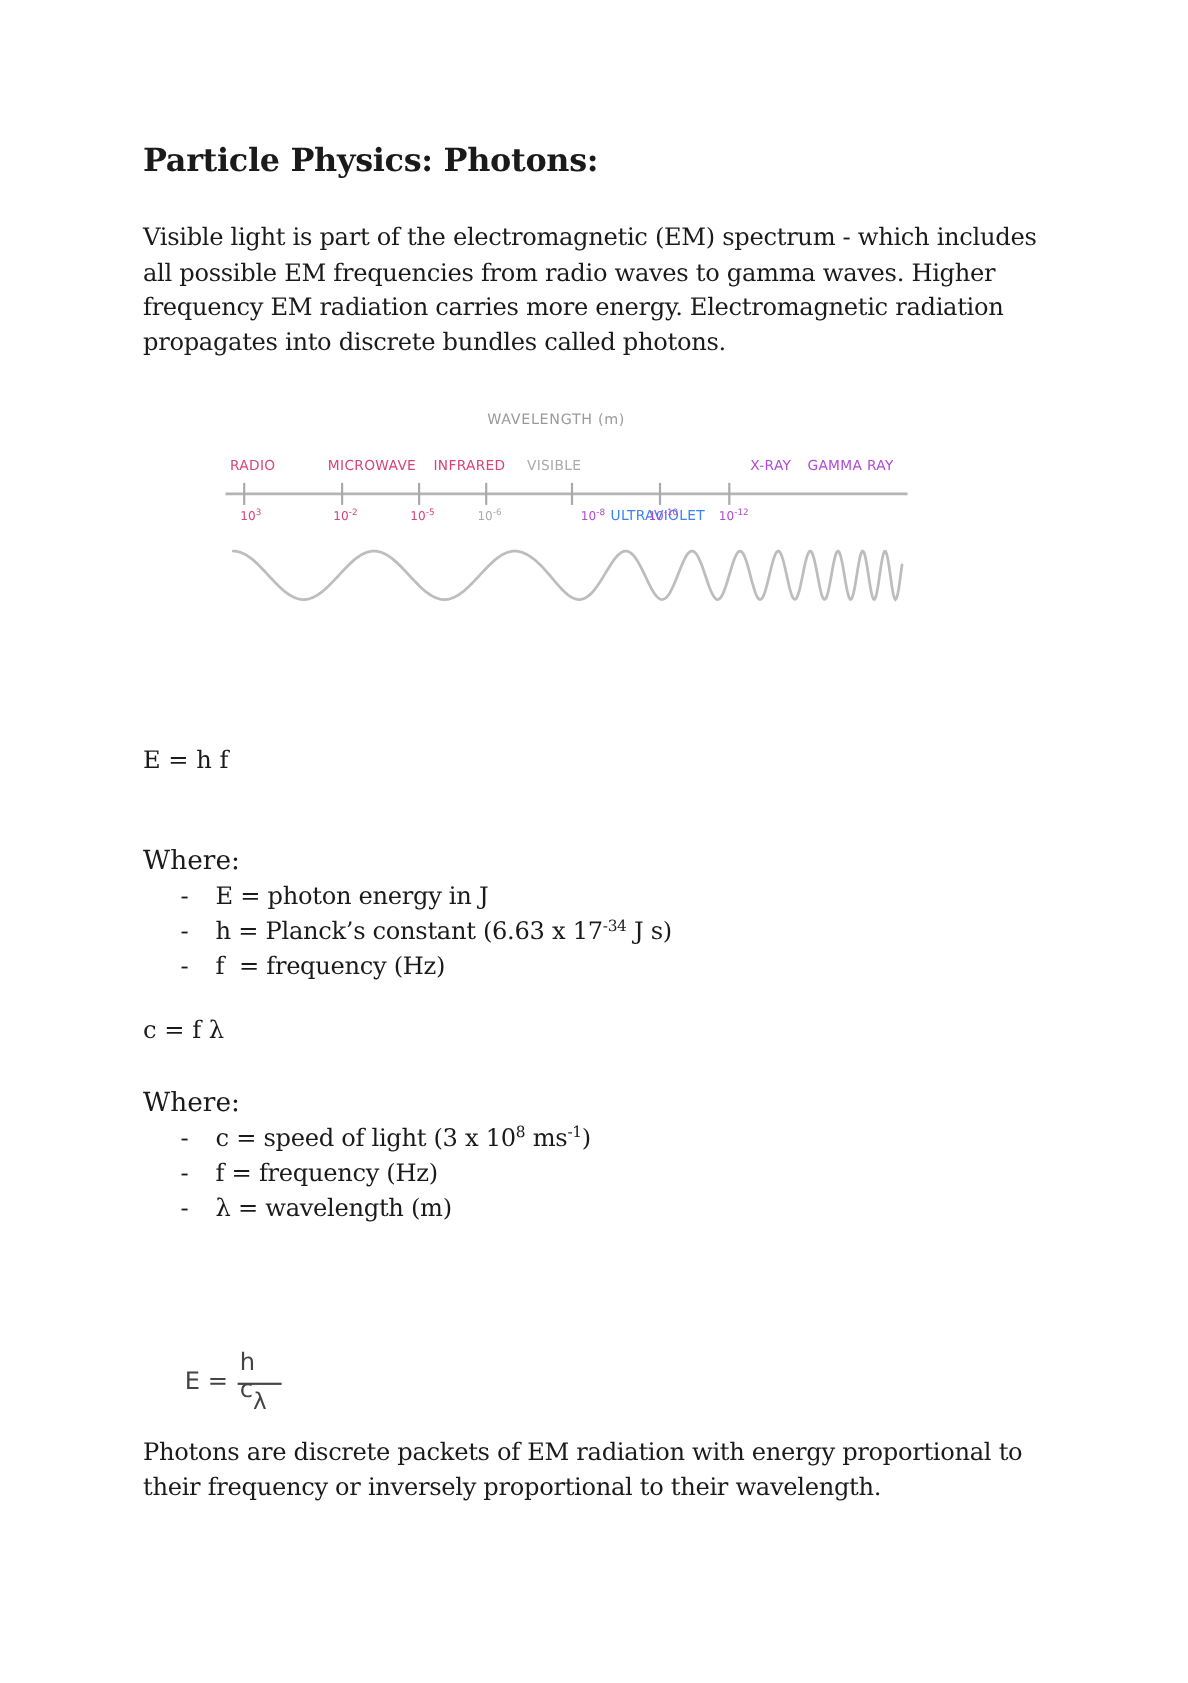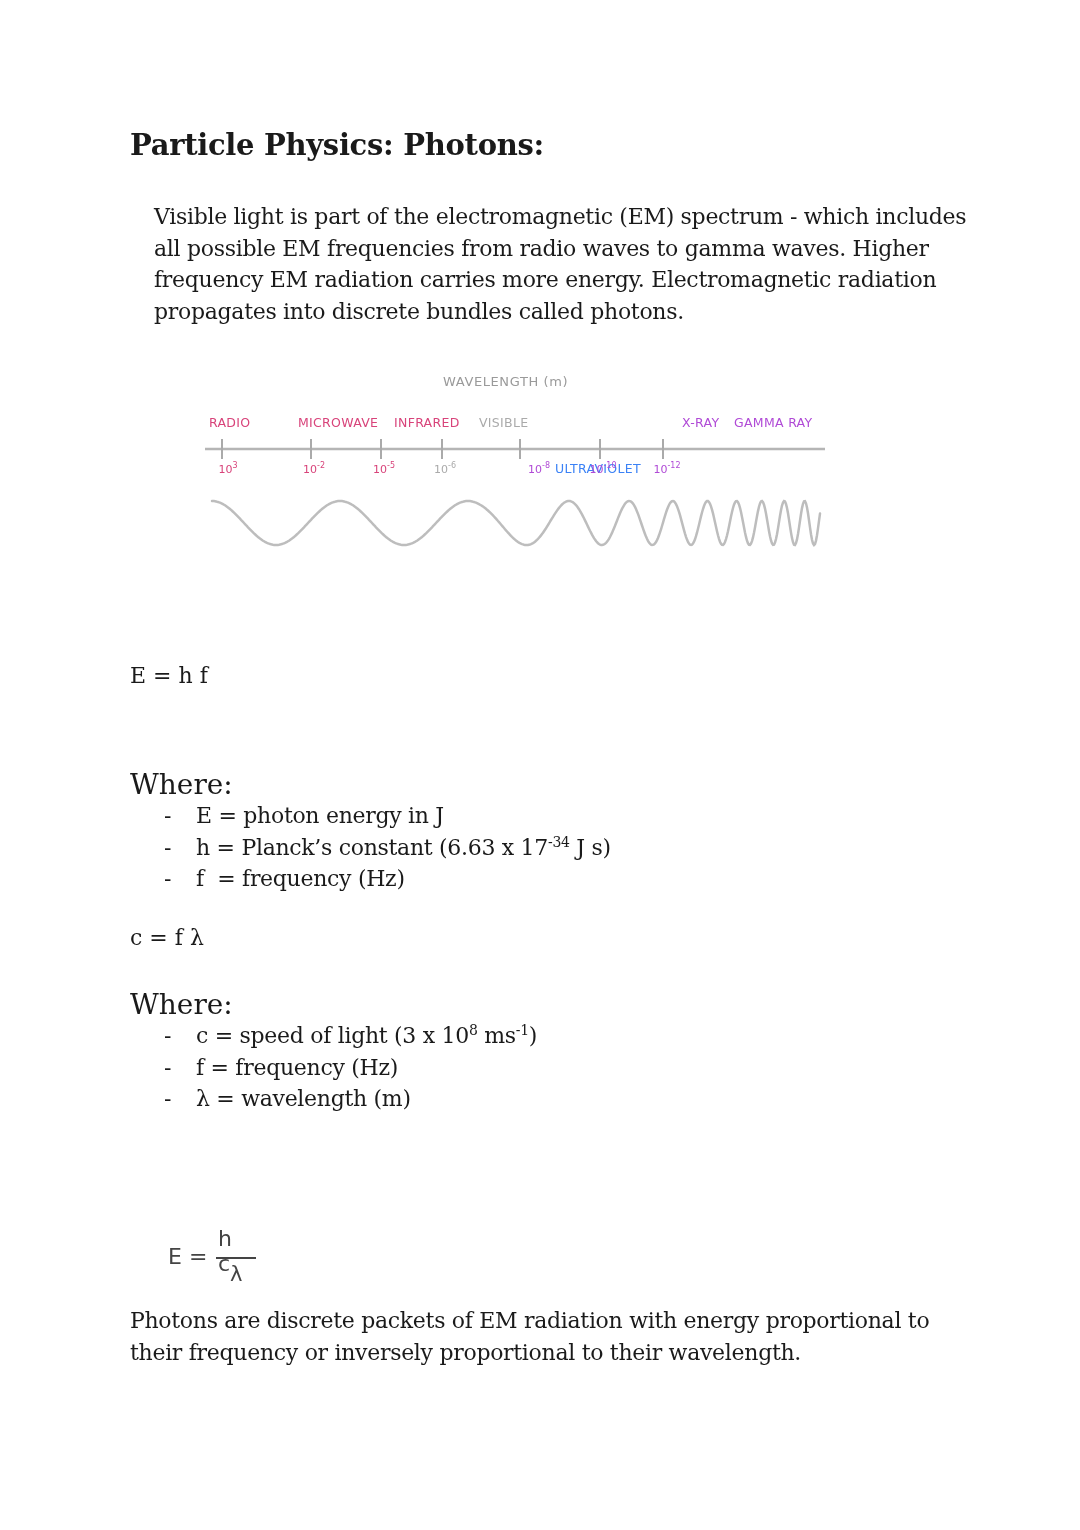--- a/index.html
+++ b/index.html
@@ -3,21 +3,21 @@
   <meta charset="utf-8">
   <style>
     html, body { margin: 0; padding: 0; background: #ffffff; }
     body { width: 1080px; height: 1530px; position: relative; overflow: hidden;
            font-family: "DejaVu Serif", "Liberation Serif", serif; color: #1a1a1a; }
     .page { position: absolute; left: 0; top: 0; width: 1080px; height: 1331px; }
     .abs { position: absolute; }
     .title { left: 130px; top: 128px; font-size: 29px; font-weight: bold; letter-spacing: -0.3px; }
     .para { left: 130px; width: 820px; font-size: 22px; line-height: 31.5px; letter-spacing: -0.3px; }
     .eq { left: 130px; font-size: 22px; }
-    .where { left: 130px; font-size: 28px; }
+    .where { left: 130px; font-size: 24px; }
     ul.defs { position: absolute; left: 160px; margin: 0; padding: 0; list-style: none;
               font-size: 22px; line-height: 31.5px; letter-spacing: -0.3px; }
     ul.defs li { position: relative; padding-left: 36px; }
     ul.defs li .dash { position: absolute; left: 4px; top: 0; }
     sup { font-size: 14px; vertical-align: 8px; line-height: 0; }
     .spectrum { left: 190px; top: 360px; width: 650px; height: 200px; }
     .spec-label { font-family: "DejaVu Sans", "Liberation Sans", sans-serif; font-size: 12.5px;
                   letter-spacing: 0.3px; position: absolute; white-space: nowrap; }
     .spec-exp { font-family: "DejaVu Sans", "Liberation Sans", sans-serif; font-size: 11px;
                 position: absolute; white-space: nowrap; transform: translateX(-50%); }
@@ -30,21 +30,21 @@
     .frac .bar { position: absolute; left: 48px; top: 31px; width: 40px; height: 2px; background: #444; }
     .frac .den { position: absolute; left: 62px; top: 36px; font-size: 21px; }
   </style>
 </head>
 <body>
 
 <div class="page">
 
   <div class="abs title">Particle Physics: Photons:</div>
 
-  <div class="abs para" style="top:201px;margin-left:24px;">Visible light is part of the electromagnetic (EM) spectrum - which includes all possible EM frequencies from radio waves to gamma waves. Higher frequency EM radiation carries more energy. Electromagnetic radiation propagates into discrete bundles called photons.</div>
+  <div class="abs para" style="top:201px;">Visible light is part of the electromagnetic (EM) spectrum - which includes all possible EM frequencies from radio waves to gamma waves. Higher frequency EM radiation carries more energy. Electromagnetic radiation propagates into discrete bundles called photons.</div>
 
   <div class="abs spectrum">
     <div class="axis-title">WAVELENGTH (m)</div>
 
     <div class="spec-label" style="left:19px; top:55px; color:#d8437a;">RADIO</div>
     <div class="spec-label" style="left:108px; top:55px; color:#d8437a;">MICROWAVE</div>
     <div class="spec-label" style="left:204px; top:55px; color:#d8437a;">INFRARED</div>
     <div class="spec-label" style="left:289px; top:55px; color:#aaaaaa;">VISIBLE</div>
     <div class="spec-label" style="left:365px; top:55px; color:#3b82f6;margin-top:46px;">ULTRAVIOLET</div>
     <div class="spec-label" style="left:492px; top:55px; color:#b04ad6;">X-RAY</div>
@@ -67,21 +67,21 @@
     <div class="spec-exp" style="left:38px; top:103px; color:#d8437a;"><span>10</span><sup>3</sup></div>
     <div class="spec-exp" style="left:124px; top:103px; color:#d8437a;"><span>10</span><sup>-2</sup></div>
     <div class="spec-exp" style="left:194px; top:103px; color:#d8437a;"><span>10</span><sup>-5</sup></div>
     <div class="spec-exp" style="left:255px; top:103px; color:#aaaaaa;"><span>10</span><sup>-6</sup></div>
     <div class="spec-exp" style="left:333px; top:103px; color:#b04ad6;margin-left:16px;"><span>10</span><sup>-8</sup></div>
     <div class="spec-exp" style="left:413px; top:103px; color:#b04ad6;"><span>10</span><sup>-10</sup></div>
     <div class="spec-exp" style="left:477px; top:103px; color:#b04ad6;"><span>10</span><sup>-12</sup></div>
   </div>
 
 
-  <div class="abs eq" style="top:663px;text-align:center;">E = h f</div>
+  <div class="abs eq" style="top:679px;text-align:center;">E = h f</div>
 
   <div class="abs where" style="top:768px;">Where:</div>
   <ul class="defs" style="top:800px;">
     <li><span class="dash">-</span><span>E = photon energy in J</span></li>
     <li><span class="dash">-</span><span>h = Planck’s constant (6.63 x 17</span><sup>-34</sup><span> J s)</span></li>
     <li><span class="dash">-</span><span style="white-space:pre;">f  = frequency (Hz)</span></li>
   </ul>
 
   <div class="abs eq" style="top:925px;">c = f λ</div>
 

